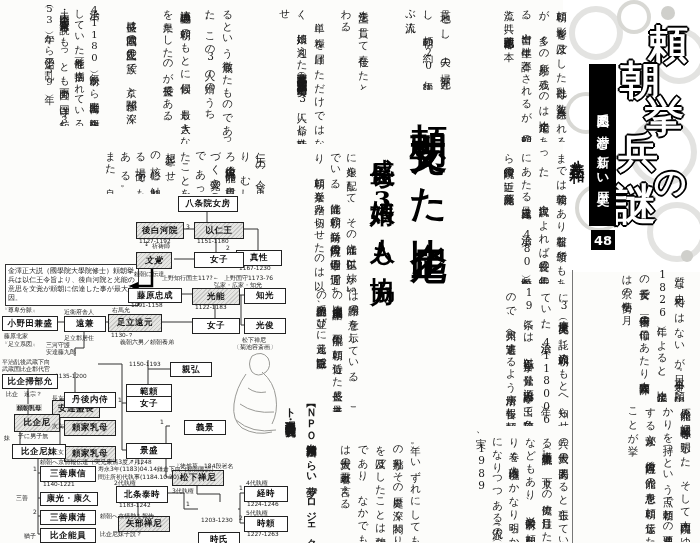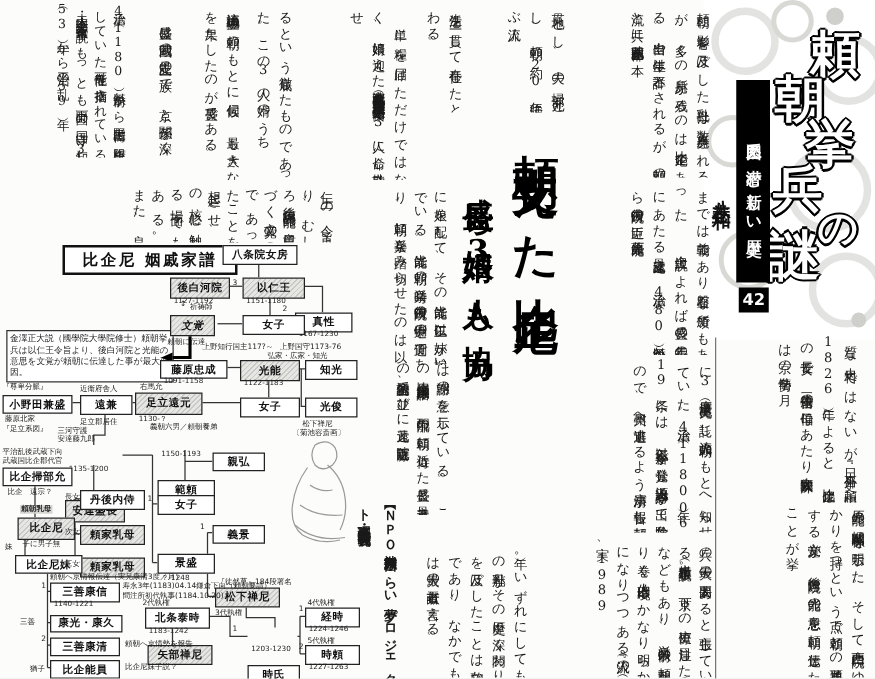--- a/index.html
+++ b/index.html
@@ -68,21 +68,21 @@
     <div class="dotc" style="left:118px;top:250px;width:12px;height:12px;"></div>
 
     <span class="tchar" style="left:85px;top:24px;">頼</span>
     <span class="tchar" style="left:57px;top:60px;">朝</span>
     <span class="tchar" style="left:81px;top:96px;">挙</span>
     <span class="tchar" style="left:55px;top:132px;">兵</span>
     <span class="tchar" style="left:91px;top:166px;font-size:32px;">の</span>
     <span class="tchar" style="left:51px;top:184px;font-size:42px;">謎</span>
 
     <div id="banner">系図に潜む新しい歴史</div>
-    <div id="issue-no">42</div>
+    <div id="issue-no">48</div>
     <div id="author">八巻正和</div>
   </div>
 
   <div id="vrule"></div>
 
   <div class="headline-main" style="left:404px;top:94px;height:352px;">頼朝支えた比企尼</div>
   <div class="headline-sub" style="left:366px;top:138px;height:302px;">盛長ら娘婿3人も協力</div>
 
   <div class="vtext" style="left:458px;top:2px;width:112px;height:140px;">頼朝に影響を及ぼした乳母は数人所見されるが、多くの所見が残るのは比企尼である。出自や生年は不詳とされるが、頼朝の伊豆配流と共に武蔵国比企郡を本</div>
   <div class="vtext" style="left:372px;top:2px;width:82px;height:88px;">貫地とし、夫の掃部允と下向し、頼朝の約20年強に及ぶ流人</div>
@@ -96,21 +96,20 @@
   <div class="vtext" style="left:266px;top:146px;width:94px;height:146px;line-height:16px;">に娘を配して、その光能は以仁王に妹が嫁いでいる。光能は頼朝の挙兵時、後白河院の側近中の側近であり、頼朝に挙兵を踏み切らせたのは以</div>
   <div class="vtext small-lh" style="left:26px;top:144px;width:242px;height:50px;">仁王の令旨より、むしろ後白河院・光能の意思に基づく文覚の勧告（院宣）であったことを想起させ、歴史の核心に触れる場面でもある。　また、良</div>
   <div class="vtext" style="left:578px;top:268px;width:110px;height:134px;">質な史料ではないが『日本外史』（頼山陽、1826年）によると、比企尼は大中臣倫兼の長女で、三善康信の伯母にあたり大変興味深い。康信は京の情勢を月</div>
   <div class="vtext" style="left:450px;top:286px;width:122px;height:140px;">に3度康清（実兄）に託し流人頼朝のもとへ知らせていた。治承4（1180）年06・19条には、以仁王令旨が発覚し源氏追討令が出て危険なので、奥州へ逃避するよう康清が報告し頼朝</div>
   <div class="vtext" style="left:282px;top:284px;width:80px;height:128px;line-height:16px;">は感謝の意を示している。　この比企尼姻戚家譜は、配流中の頼朝に近侍した盛長と足立遠元との系譜的位置、並びに遠元と院近臣藤</div>
   <div class="vtext" style="left:582px;top:400px;width:112px;height:142px;">原光能の姻戚関係等を明示した。そして上西門院にゆかりを持つという点で頼朝との共通項を有する文覚が、後白河院と光能の意思を頼朝に伝達したことが挙</div>
   <div class="vtext" style="left:420px;top:430px;width:152px;height:112px;line-height:16.5px;">兵の最大の要因あると主張している（上横手雅敬説）。　京下りの吏僚に注目した研究（目崎徳衛説）などもあり、挙兵以前の頼朝を取り巻く人的環境はかなり明らかになりつつある（『流人の周辺（頼朝挙兵再考）』野口実、1989</div>
   <div class="vtext" style="left:322px;top:438px;width:102px;height:104px;">年）。いずれにしても頼朝の乳母がその歴史に深く関わり影響を及ぼしたことは確かであり、なかでも比企尼は最大の貢献者と言える。</div>
   <div class="vtext credit" style="left:256px;top:400px;width:66px;height:143px;">【ＮＰＯ神奈川県西みらい夢プロジェクト理事長・山木兼隆研究会代表】</div>
 
-  <div id="chart-title">比企尼 姻戚家譜</div>
   <div id="chart-thesis">金澤正大説（國學院大學院修士）頼朝挙兵は以仁王令旨より、後白河院と光能の意思を文覚が頼朝に伝達した事が最大要因。</div>
 
   <svg id="connectors" style="left:0;top:0;width:700px;height:543px;z-index:2;" viewBox="0 0 700 543">
     <g stroke="#333" stroke-width="1" fill="none">
       <path d="M207,210 V222"></path>
       <path d="M182,229 H194"></path>
       <path d="M216,237 V252"></path>
       <path d="M242,229 H258 V250"></path>
       <path d="M174,259 H194"></path>
       <path d="M180,294 H192"></path>
@@ -175,21 +174,21 @@
       <div class="cnode" style="left: 170px; top: 362px; width: 40px; height: 13px;">親弘</div>
       <div class="cnode" style="left: 126px; top: 396px; width: 44px; height: 14px;">女子</div>
       <div class="cnode" style="left: 64px; top: 392px; width: 50px; height: 14px;">丹後内侍</div>
       <div class="cnode" style="left: 2px; top: 374px; width: 54px; height: 13px;">比企掃部允</div>
       <div class="cnode sh" style="left: 14px; top: 414px; width: 44px; height: 16px;">比企尼</div>
       <div class="cnode sh" style="left: 64px; top: 420px; width: 50px; height: 14px;">頼家乳母</div>
       <div class="cnode sh" style="left: 64px; top: 446px; width: 50px; height: 14px;">頼家乳母</div>
       <div class="cnode" style="left: 12px; top: 444px; width: 52px; height: 13px;">比企尼妹</div>
       <div class="cnode" style="left: 126px; top: 443px; width: 44px; height: 14px;">景盛</div>
       <div class="cyears" style="left: 129px; top: 458px;">？-1248</div>
-      <div class="cnode" style="left: 170px; top: 420px; width: 40px; height: 13px;">義景</div>
+      <div class="cnode" style="left: 184px; top: 420px; width: 40px; height: 13px;">義景</div>
       <div class="cnode sh" style="left: 172px; top: 470px; width: 50px; height: 14px;">松下禅尼</div>
       <div class="cnode" style="left: 116px; top: 486px; width: 50px; height: 15px;">北条泰時</div>
       <div class="cyears" style="left: 119px; top: 502px;">1183-1242</div>
       <div class="cnode sh" style="left: 118px; top: 516px; width: 50px; height: 14px;">矢部禅尼</div>
       <div class="cnode" style="left: 198px; top: 532px; width: 40px; height: 14px;">時氏</div>
       <div class="cyears" style="left: 201px; top: 517px;">1203-1230</div>
       <div class="cnode" style="left: 244px; top: 486px; width: 42px; height: 14px; text-align: right;">経時</div>
       <div class="cyears" style="left: 247px; top: 501px;">1224-1246</div>
       <div class="cnode" style="left: 244px; top: 516px; width: 42px; height: 14px;">時頼</div>
       <div class="cyears" style="left: 247px; top: 531px;">1227-1263</div>

